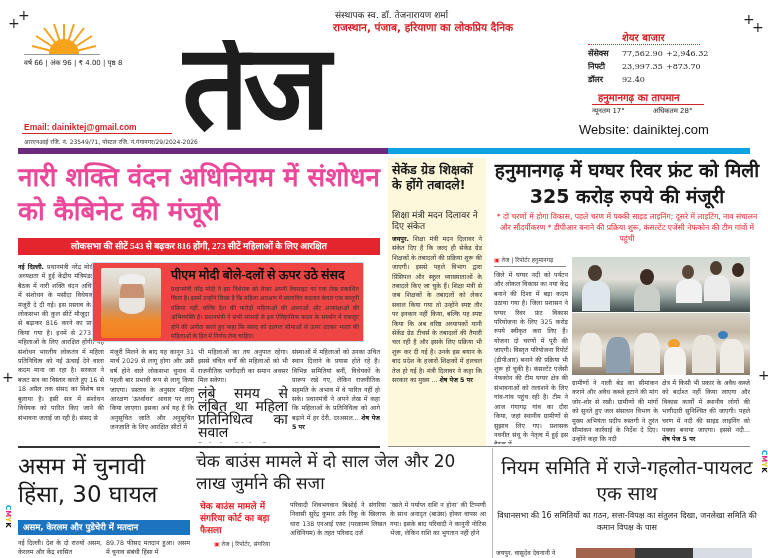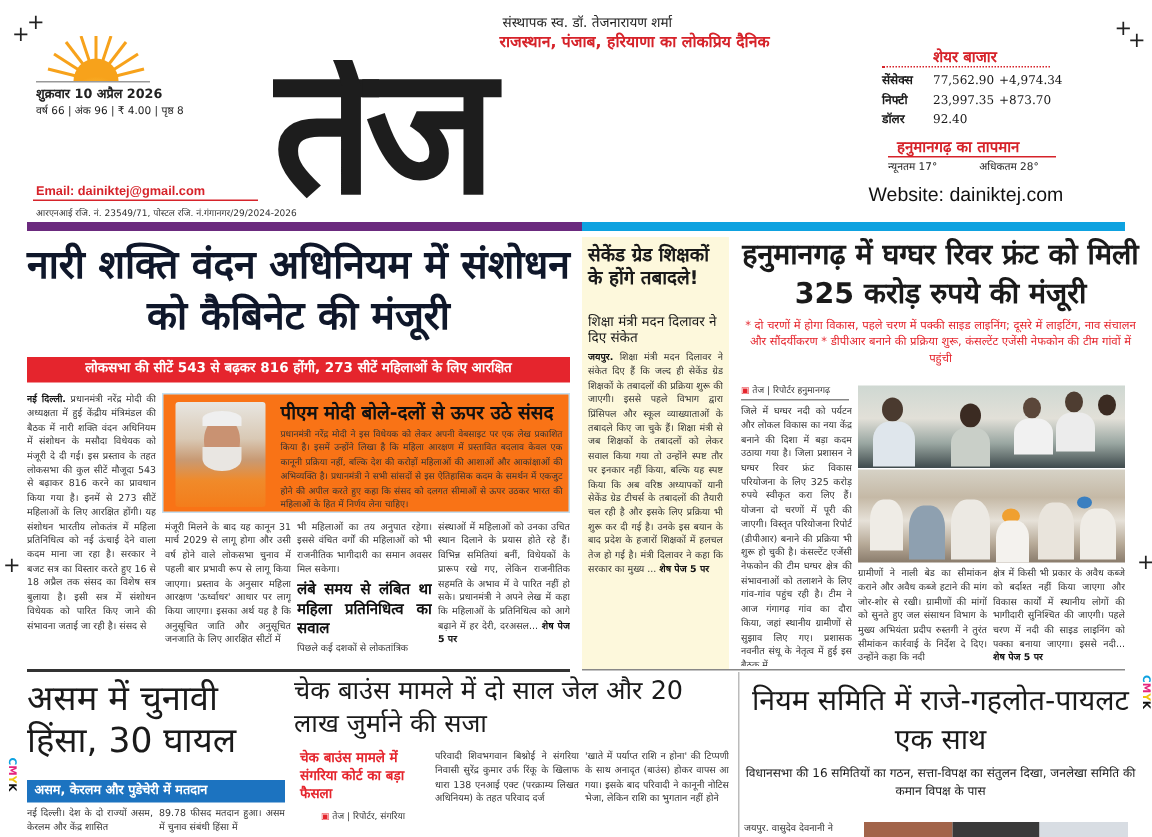--- a/index.html
+++ b/index.html
@@ -30,33 +30,33 @@
   .market .chg { font-family: "DejaVu Serif", serif; font-size: 8px; }
   .temp-title { position: absolute; left: 598px; top: 90px; font-size: 10px; font-weight: bold; color: #d6232a; }
   .temp-line { position: absolute; left: 592px; top: 104px; width: 112px; height: 1px; background: #d6232a; }
   .temp { position: absolute; left: 592px; top: 106px; font-size: 7px; display: flex; gap: 28px; }
   .website { position: absolute; left: 579px; top: 122px; font-size: 13px; font-family: "Liberation Sans", sans-serif; color: #111; }
 
   .band-purple { position: absolute; left: 18px; top: 148px; width: 370px; height: 6px; background: #6b2a7e; }
   .band-blue { position: absolute; left: 388px; top: 148px; width: 362px; height: 6px; background: #0ea2e0; }
 
   
-  .lead-head { position: absolute; left: 18px; top: 160px; width: 362px; font-size: 26px; font-weight: bold; line-height: 34px; text-align: center; color: #0f172a; }
-  .lead-strap { position: absolute; left: 18px; top: 238px; width: 362px; height: 17px; background: #e5252d; color: #fff; font-size: 9px; font-weight: bold; line-height: 17px; text-align: center; }
+  .lead-head { position: absolute; left: 18px; top: 160px; width: 362px; font-size: 26px; font-weight: bold; line-height: 34px; text-align: left; color: #ec4899; }
+  .lead-strap { position: absolute; left: 18px; top: 238px; width: 362px; height: 17px; background: #e5252d; color: #fff; font-size: 9px; font-weight: bold; line-height: 17px; text-align: center; font-family: Liberation Serif, serif; }
   .col-text { position: absolute; font-size: 6.3px; line-height: 9.4px; color: #333; text-align: justify; overflow: hidden; }
   .col-text .dateline { font-weight: bold; color: #111; }
 
-  .modi-box { position: absolute; left: 108px; top: 262px; width: 272px; height: 80px; background: #f97316; border: 1px solid #c2dff1; }
+  .modi-box { position: absolute; left: 92px; top: 262px; width: 272px; height: 80px; background: #ef4444; border: 1px solid #c2dff1; font-family: Liberation Serif, serif; }
   .modi-photo { position: absolute; left: 8px; top: 5px; width: 60px; height: 70px; background: linear-gradient(180deg, #e8e6e1 0%, #d9c9b5 35%, #c89a74 55%, #f08a2a 75%, #f47d1b 100%); border-radius: 2px; }
   .modi-face { position: absolute; left: 19px; top: 10px; width: 24px; height: 30px; border-radius: 50% 50% 45% 45%; background: #c99272; }
   .modi-beard { position: absolute; left: 18px; top: 30px; width: 26px; height: 16px; border-radius: 0 0 50% 50%; background: #e9e6e2; }
   .modi-hair { position: absolute; left: 18px; top: 6px; width: 26px; height: 10px; border-radius: 50% 50% 0 0; background: #efefef; }
   .modi-head { position: absolute; left: 78px; top: 3px; font-size: 12.5px; font-weight: bold; color: #111; white-space: nowrap; }
   .modi-text { position: absolute; left: 78px; top: 22px; width: 188px; font-size: 6px; line-height: 9.4px; color: #333; text-align: justify; }
-  .subhead { font-size: 10px; font-weight: bold; line-height: 13px; color: #111; margin: 2px 0; }
+  .subhead { font-size: 14px; font-weight: normal; line-height: 13px; color: #111; margin: 2px 0; }
   .cont { font-weight: bold; color: #111; }
 
   .rule-h { position: absolute; height: 2px; background: #333; }
   .rule-thin { position: absolute; height: 1px; background: #888; }
 
   
   .teacher-box { position: absolute; left: 388px; top: 158px; width: 98px; height: 288px; background: #fdf8dc; }
   .teacher-head { position: absolute; left: 392px; top: 162px; width: 92px; font-size: 12.5px; font-weight: bold; line-height: 15px; color: #1a1a1a; }
   .teacher-sub { position: absolute; left: 392px; top: 210px; width: 92px; font-size: 9px; line-height: 11px; color: #1a1a1a; }
 
@@ -109,38 +109,37 @@
         <line x1="36" y1="30" x2="46" y2="0"></line>
       <line x1="36" y1="30" x2="56" y2="4"></line>
         <line x1="36" y1="30" x2="64" y2="12"></line>
       <line x1="36" y1="30" x2="68" y2="22"></line>
     </g>
     <circle cx="36" cy="30" r="15" fill="url(#sg)"></circle>
   </svg>
 </div>
 <div class="sun-line"></div>
 <div class="info-left">
-  <div class="date">शुक्रवार 10 अप्रैल 2026</div>
   <div>वर्ष 66 | अंक 96 | ₹ 4.00 | पृष्ठ 8</div>
 </div>
 <div class="email">Email: dainiktej@gmail.com</div>
 <div class="email-line"></div>
 <div class="rni">आरएनआई रजि. नं. 23549/71, पोस्टल रजि. नं.गंगानगर/29/2024-2026</div>
 
 <div class="logo">तेज</div>
 <div class="founder">संस्थापक स्व. डॉ. तेजनारायण शर्मा</div>
 <div class="tagline">राजस्थान, पंजाब, हरियाणा का लोकप्रिय दैनिक</div>
 
 <div class="market-title">शेयर बाजार</div>
 <div class="market-line"></div>
 <div class="market">
   <div class="row">
     <span class="lbl">सेंसेक्स</span>
     <span class="val">77,562.90</span>
-    <span class="chg">+4,974.34</span>
+    <span class="chg">+2,946.32</span>
   </div>
   <div class="row">
     <span class="lbl">निफ्टी</span>
     <span class="val">23,997.35</span>
     <span class="chg">+873.70</span>
   </div>
   <div class="row">
     <span class="lbl">डॉलर</span>
     <span class="val">92.40</span>
     <span class="chg"></span>

